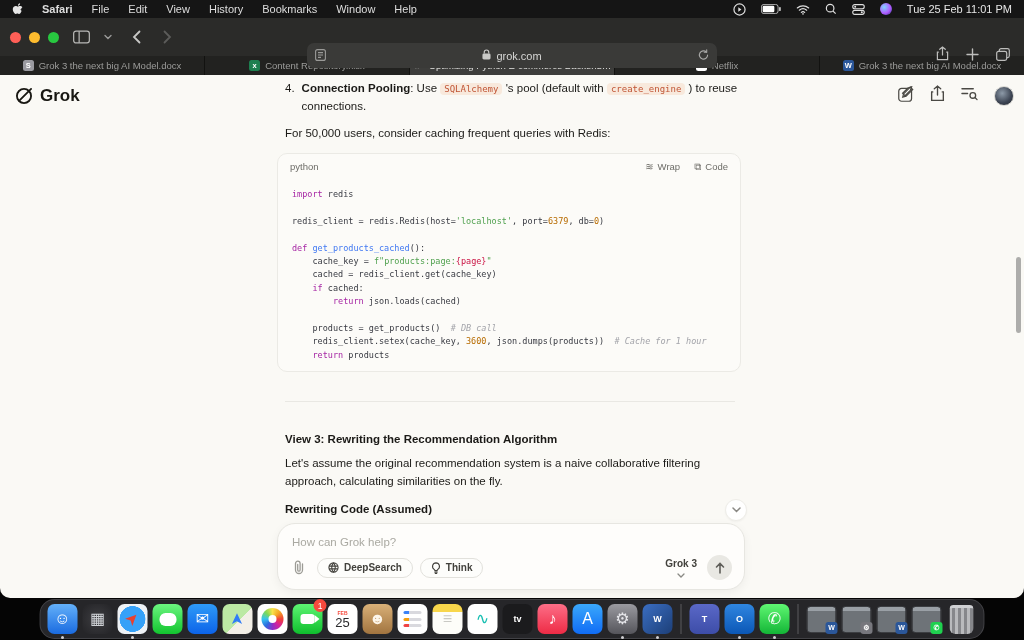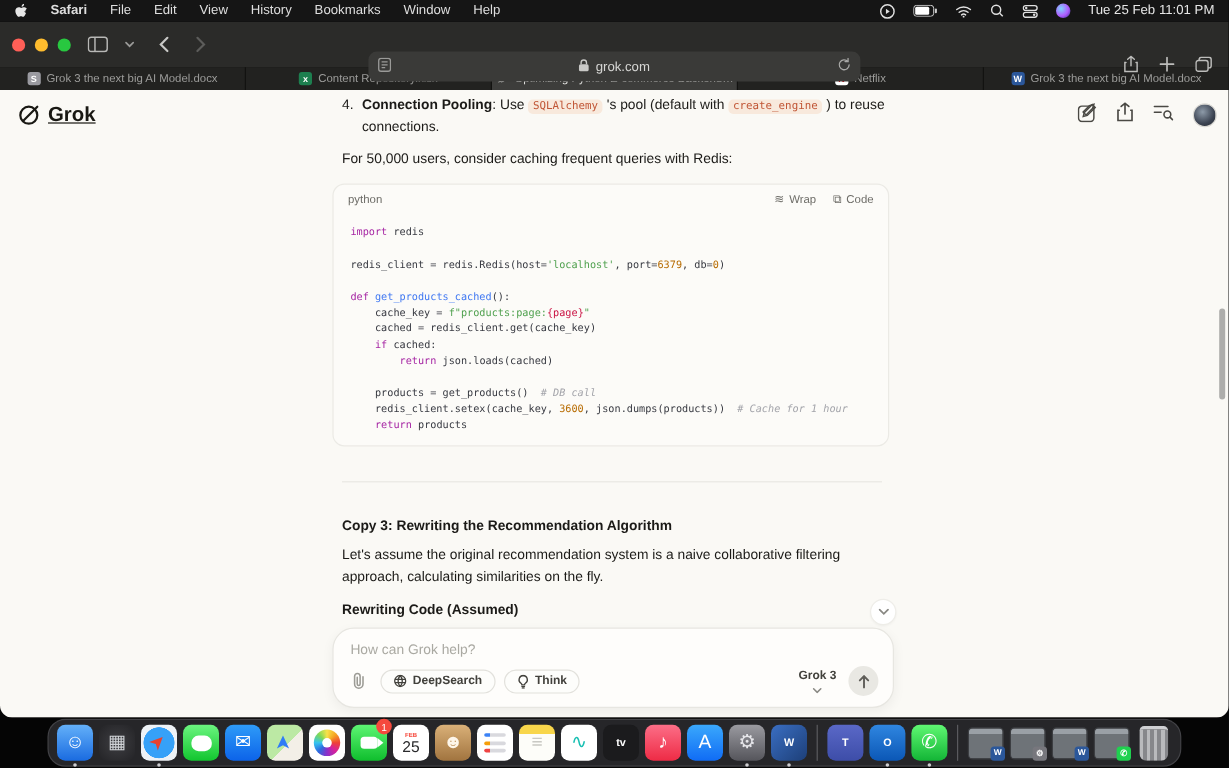--- a/index.html
+++ b/index.html
@@ -43,21 +43,21 @@
     background:#222220; border-right:1px solid #121210; color:#9c9c9a; font-size:9.5px;
     overflow:hidden; white-space:nowrap; }
   .tab:last-child{ border-right:none; }
   .tab.active { background:#3d3d3b; color:#e2e2e0; }
   .ticon { width:11px; height:11px; border-radius:2.5px; display:flex; align-items:center;
     justify-content:center; font-size:7.5px; font-weight:bold; flex:0 0 auto; }
 
   
   .page { flex:1; position:relative; background:#faf9f5; overflow:hidden; }
   .brand { position:absolute; left:14px; top:11px; display:flex; align-items:center; gap:6px;
-    color:#191813; font-size:17px; font-weight:bold;text-decoration:underline; }
+    color:#191813; font-size:17px; font-weight:bold; }
   .brand svg { display:block; }
   .hdr-icons { position:absolute; right:10px; top:10px; display:flex; align-items:center; gap:16px; color:#4a4944; }
   .avatar { width:20px; height:20px; border-radius:50%;
     background:radial-gradient(circle at 40% 35%, #8d9aa8, #3c4452 60%, #23262c); border:1px solid #d8d7d2; }
 
   .content { position:absolute; left:285px; top:0; width:456px; color:#1b1a17; font-size:11.5px; line-height:1.55; }
   .li4 { position:absolute; top:5px; left:0; right:0; display:flex; gap:7px; }
   .li4 .num { color:#1b1a17; }
   .chip { font-family:"DejaVu Sans Mono", monospace; font-size:9px; color:#c05535;
     background:#f8e9dc; border-radius:4px; padding:1px 4px; }
@@ -329,21 +329,21 @@
               </span>
             <span class="cb-act">
                 <span class="gl">⧉</span>
                 <span>Code</span>
               </span>
           </div>
           <div class="code" id="code-content"><div><span class="k">import</span><span class="t"> redis</span></div><div>&nbsp;</div><div><span class="t">redis_client = redis.Redis(host=</span><span class="s">'localhost'</span><span class="t">, port=</span><span class="n">6379</span><span class="t">, db=</span><span class="n">0</span><span class="t">)</span></div><div>&nbsp;</div><div><span class="k">def</span><span class="f"> get_products_cached</span><span class="t">():</span></div><div><span class="t">    cache_key = </span><span class="s">f"products:page:</span><span class="r">{page}</span><span class="s">"</span></div><div><span class="t">    cached = redis_client.get(cache_key)</span></div><div><span class="t">    </span><span class="k">if</span><span class="t"> cached:</span></div><div><span class="t">        </span><span class="k">return</span><span class="t"> json.loads(cached)</span></div><div>&nbsp;</div><div><span class="t">    products = get_products()  </span><span class="c"># DB call</span></div><div><span class="t">    redis_client.setex(cache_key, </span><span class="n">3600</span><span class="t">, json.dumps(products))  </span><span class="c"># Cache for 1 hour</span></div><div><span class="t">    </span><span class="k">return</span><span class="t"> products</span></div></div>
         </div>
 
         <div class="divider"></div>
-        <div class="step-h">Copy 3: Rewriting the Recommendation Algorithm</div>
+        <div class="step-h">View 3: Rewriting the Recommendation Algorithm</div>
         <div class="step-p">Let's assume the original recommendation system is a naive collaborative filtering approach, calculating similarities on the fly.</div>
         <div class="collapsed">
           <span class="ch-label">Rewriting Code (Assumed)</span>
           <span class="chev-btn">
               <svg width="9" height="6" viewBox="0 0 9 6" fill="none" stroke="#8a8984" stroke-width="1.5" stroke-linecap="round">
                 <path d="M1 1l3.5 3.5L8 1"></path>
               </svg>
             </span>
         </div>
       </div>

